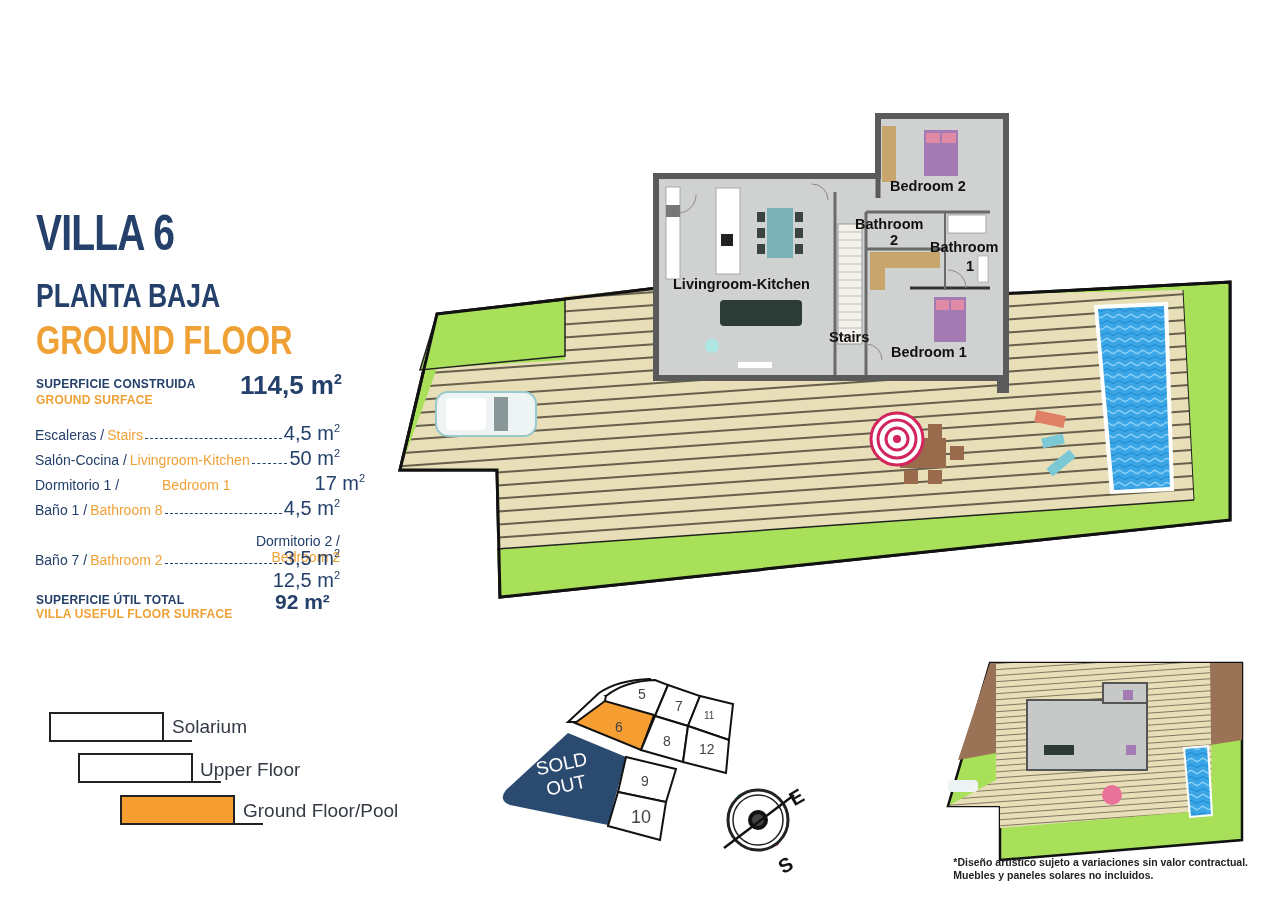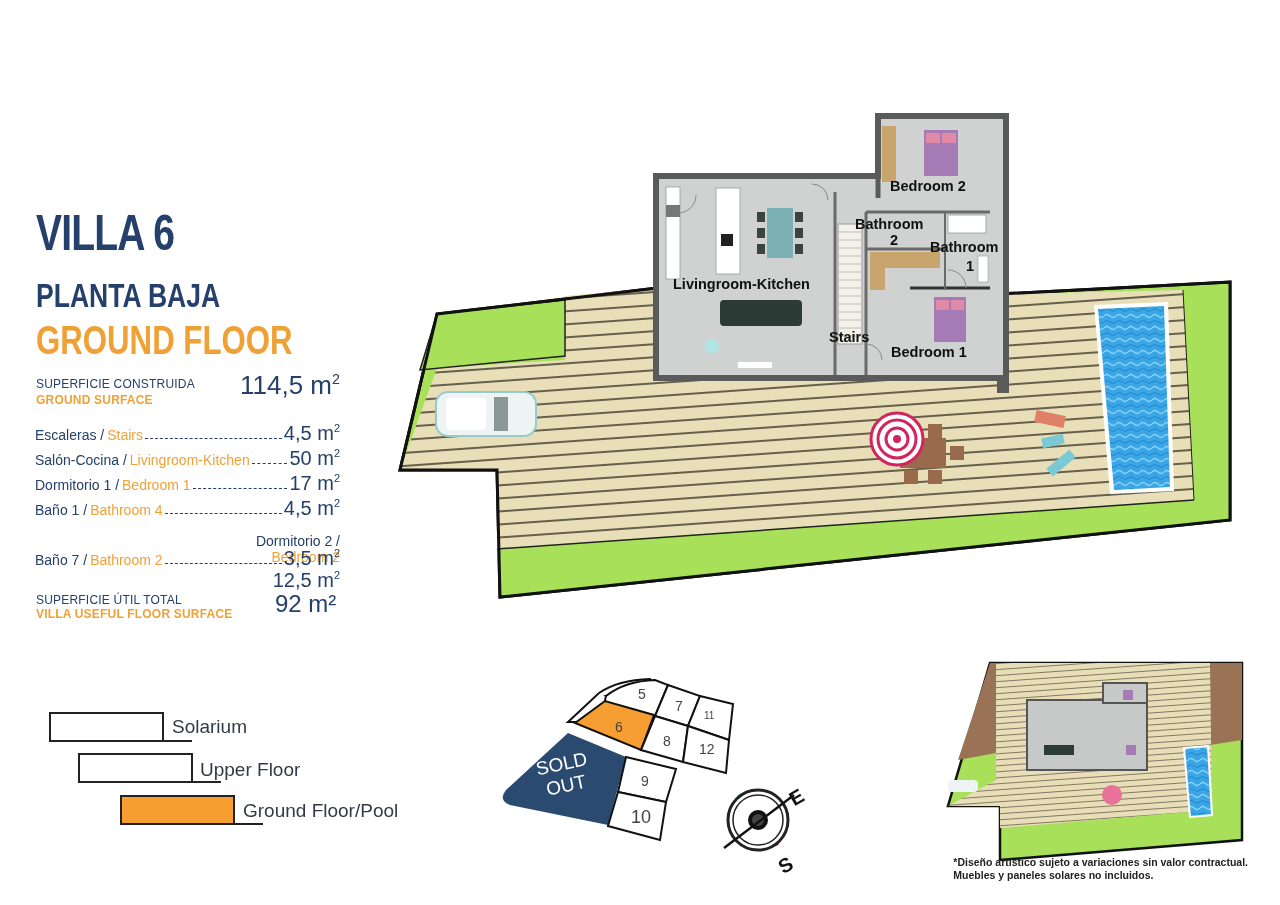--- a/index.html
+++ b/index.html
@@ -1,30 +1,30 @@
 <!DOCTYPE html>
 <html><head>
 <meta charset="utf-8">
 <style>
   html, body { margin:0; padding:0; background:#ffffff; }
   body { width:1280px; height:905px; position:relative; overflow:hidden; font-family:"Liberation Sans", sans-serif; }
   .abs { position:absolute; }
   .title-main { left:36px; top:208px; font-family:"Liberation Sans", sans-serif; font-weight:bold; font-size:50px; color:#24406b; letter-spacing:-1px; transform:scaleX(0.78); transform-origin:left top; line-height:1; }
   .title-sub { left:36px; top:278px; font-weight:bold; font-size:34px; color:#24406b; transform:scaleX(0.78); transform-origin:left top; line-height:1; }
   .title-en { left:36px; top:320px; font-weight:bold; font-size:40px; color:#f0a136; transform:scaleX(0.78); transform-origin:left top; line-height:1; }
-  .label-es { font-weight:normal; font-size:12px; color:#24406b; letter-spacing:0.2px; }
+  .label-es { font-weight:bold; font-size:12px; color:#24406b; letter-spacing:0.2px; }
   .label-en { font-weight:bold; font-size:12px; color:#f0a136; letter-spacing:0.2px; }
-  .build-val { left:240px; top:370px; font-size:26px; color:#24406b; }
+  .build-val { left:240px; top:370px; font-size:26px; color:#24406b;font-weight:bold; }
   sup { font-size:0.55em; vertical-align:0.7em; }
   .room-row { position:absolute; left:35px; width:305px; height:22px; display:flex; align-items:flex-end; }
   .room-es { font-size:14px; color:#24406b; white-space:nowrap;margin-top:12px; }
   .room-en { font-size:14px; color:#f0a136; white-space:nowrap; margin-left:3px; }
   .dots { flex:1; border-bottom:1.5px dashed #24406b; margin:0 2px 4px 2px; }
   .room-val { font-size:20px; color:#24406b; white-space:nowrap; line-height:1; }
-  .total-val { left:275px; top:590px; font-weight:normal; font-size:24px; color:#24406b; }
+  .total-val { left:275px; top:590px; font-weight:bold; font-size:21px; color:#24406b; }
   .legend-box { position:absolute; border:2.5px solid #222; background:#fff; box-sizing:border-box; }
   .legend-box.active { background:#f69e32; }
   .legend-under { position:absolute; height:2px; background:#222; }
   .legend-text { position:absolute; font-size:19px; color:#333a45; }
   .disclaimer { right:32px; top:856px; text-align:left; font-size:10.5px; font-weight:bold; color:#222; line-height:13px; }
   .room-label { position:absolute; font-size:14.5px; font-weight:bold; color:#111; white-space:nowrap; text-align:center; line-height:17px; }
 </style>
 </head>
 <body>
 
@@ -41,29 +41,29 @@
     <span class="room-en">Stairs</span>
     <span class="dots"></span>
     <span class="room-val"><span>4,5 m</span><sup>2</sup></span>
 </div>
 <div class="room-row" style="top:446px;">
   <span class="room-es">Salón-Cocina /</span>
     <span class="room-en">Livingroom-Kitchen</span>
     <span class="dots"></span>
     <span class="room-val"><span>50 m</span><sup>2</sup></span>
 </div>
-<div class="room-row" style="top:471px;">
+<div class="room-row" style="top:471px;gap:40px;">
   <span class="room-es">Dormitorio 1 /</span>
     <span class="room-en">Bedroom 1</span>
     <span class="dots"></span>
     <span class="room-val"><span>17 m</span><sup>2</sup></span>
 </div>
 <div class="room-row" style="top:496px;">
   <span class="room-es">Baño 1 /</span>
-    <span class="room-en">Bathroom 4</span>
+    <span class="room-en">Bathroom 8</span>
     <span class="dots"></span>
     <span class="room-val"><span>4,5 m</span><sup>2</sup></span>
 </div>
 <div class="room-row" style="top:521px;flex-direction:column;">
   <span class="room-es">Dormitorio 2 /</span>
     <span class="room-en">Bedroom 2</span>
     <span class="dots"></span>
     <span class="room-val"><span>12,5 m</span><sup>2</sup></span>
 </div>
 <div class="room-row" style="top:546px;">

